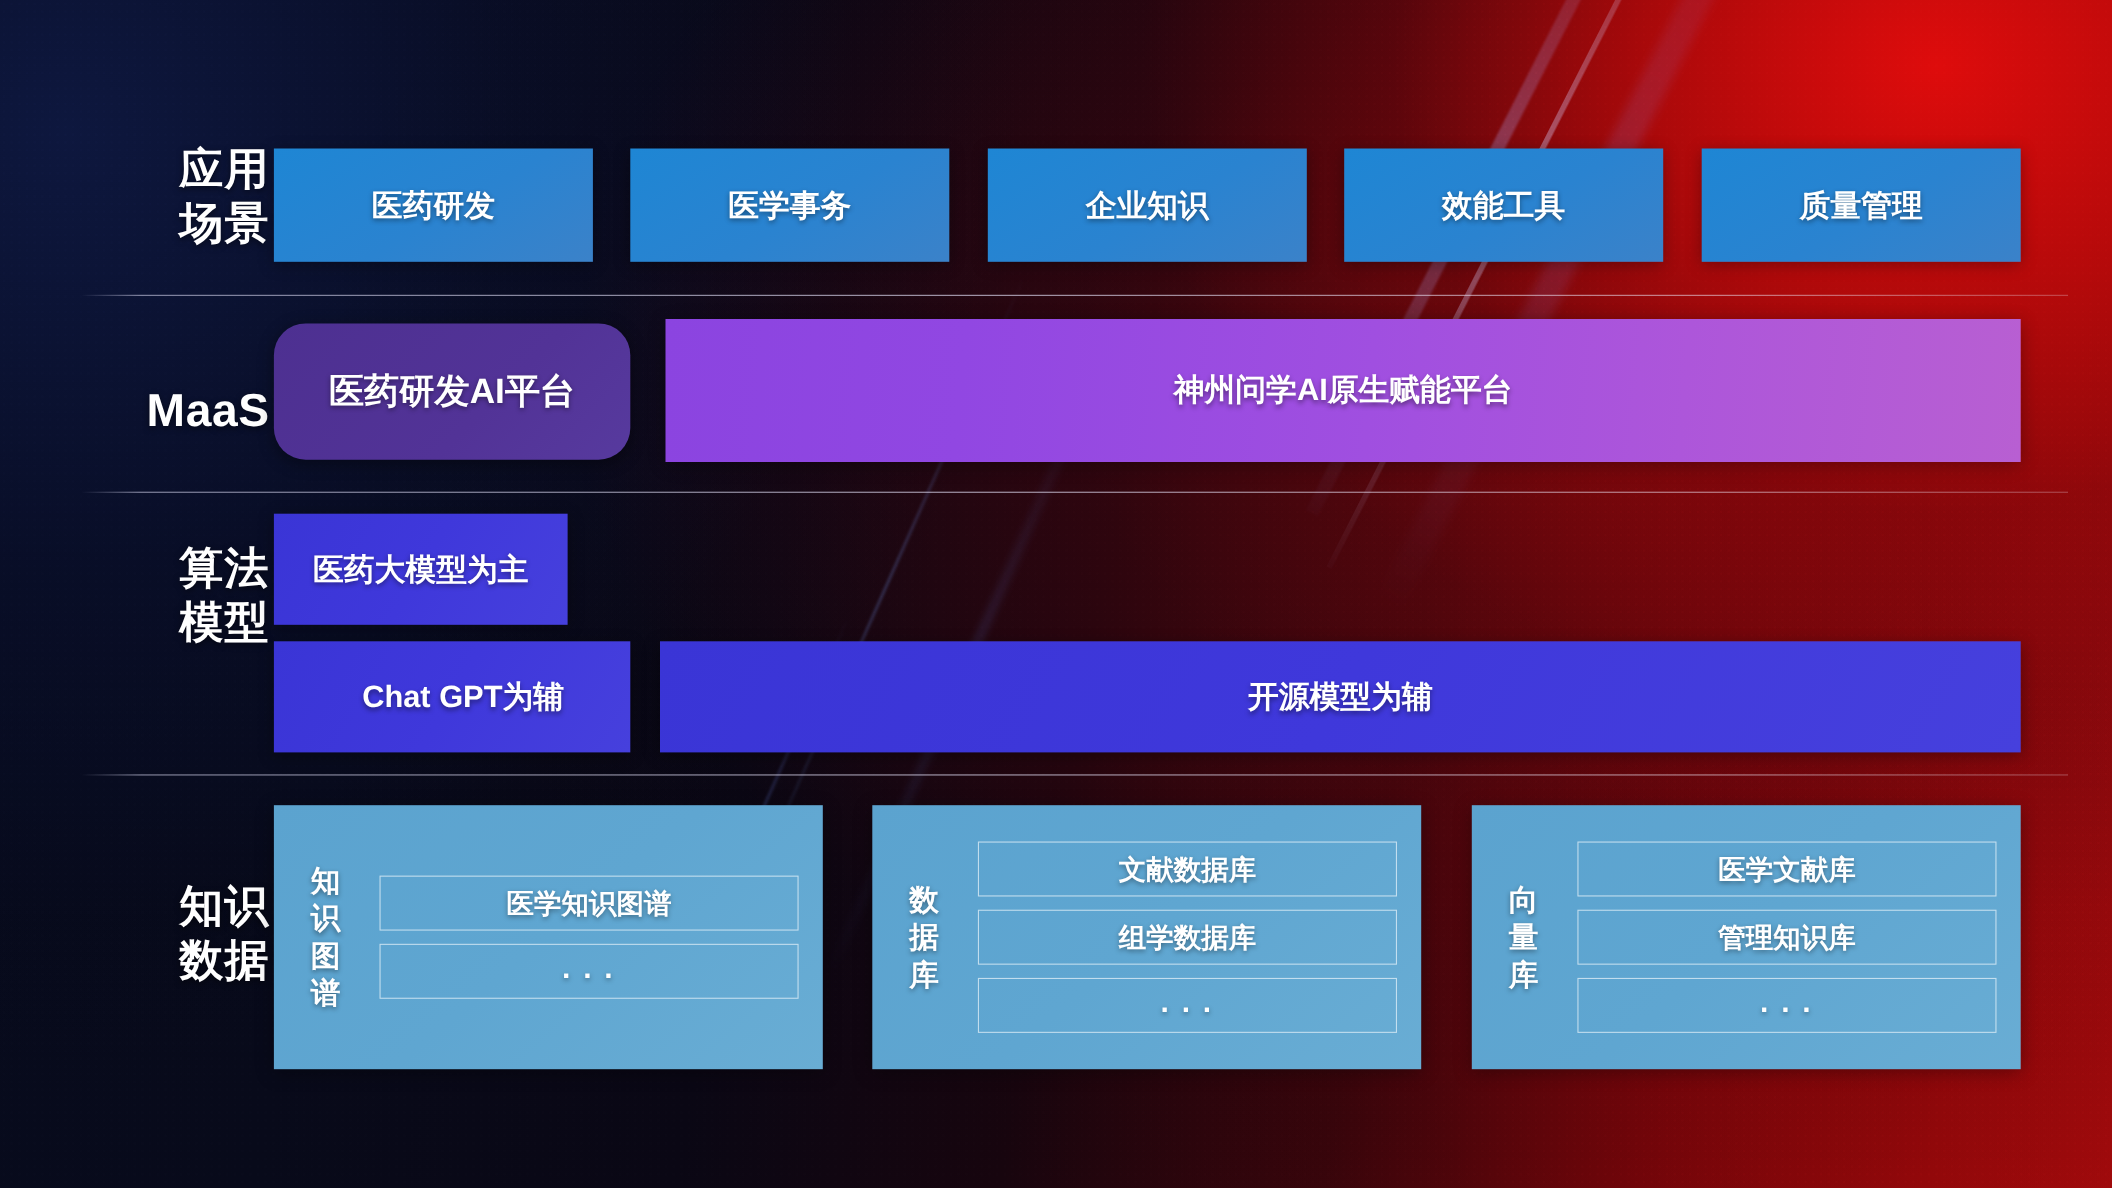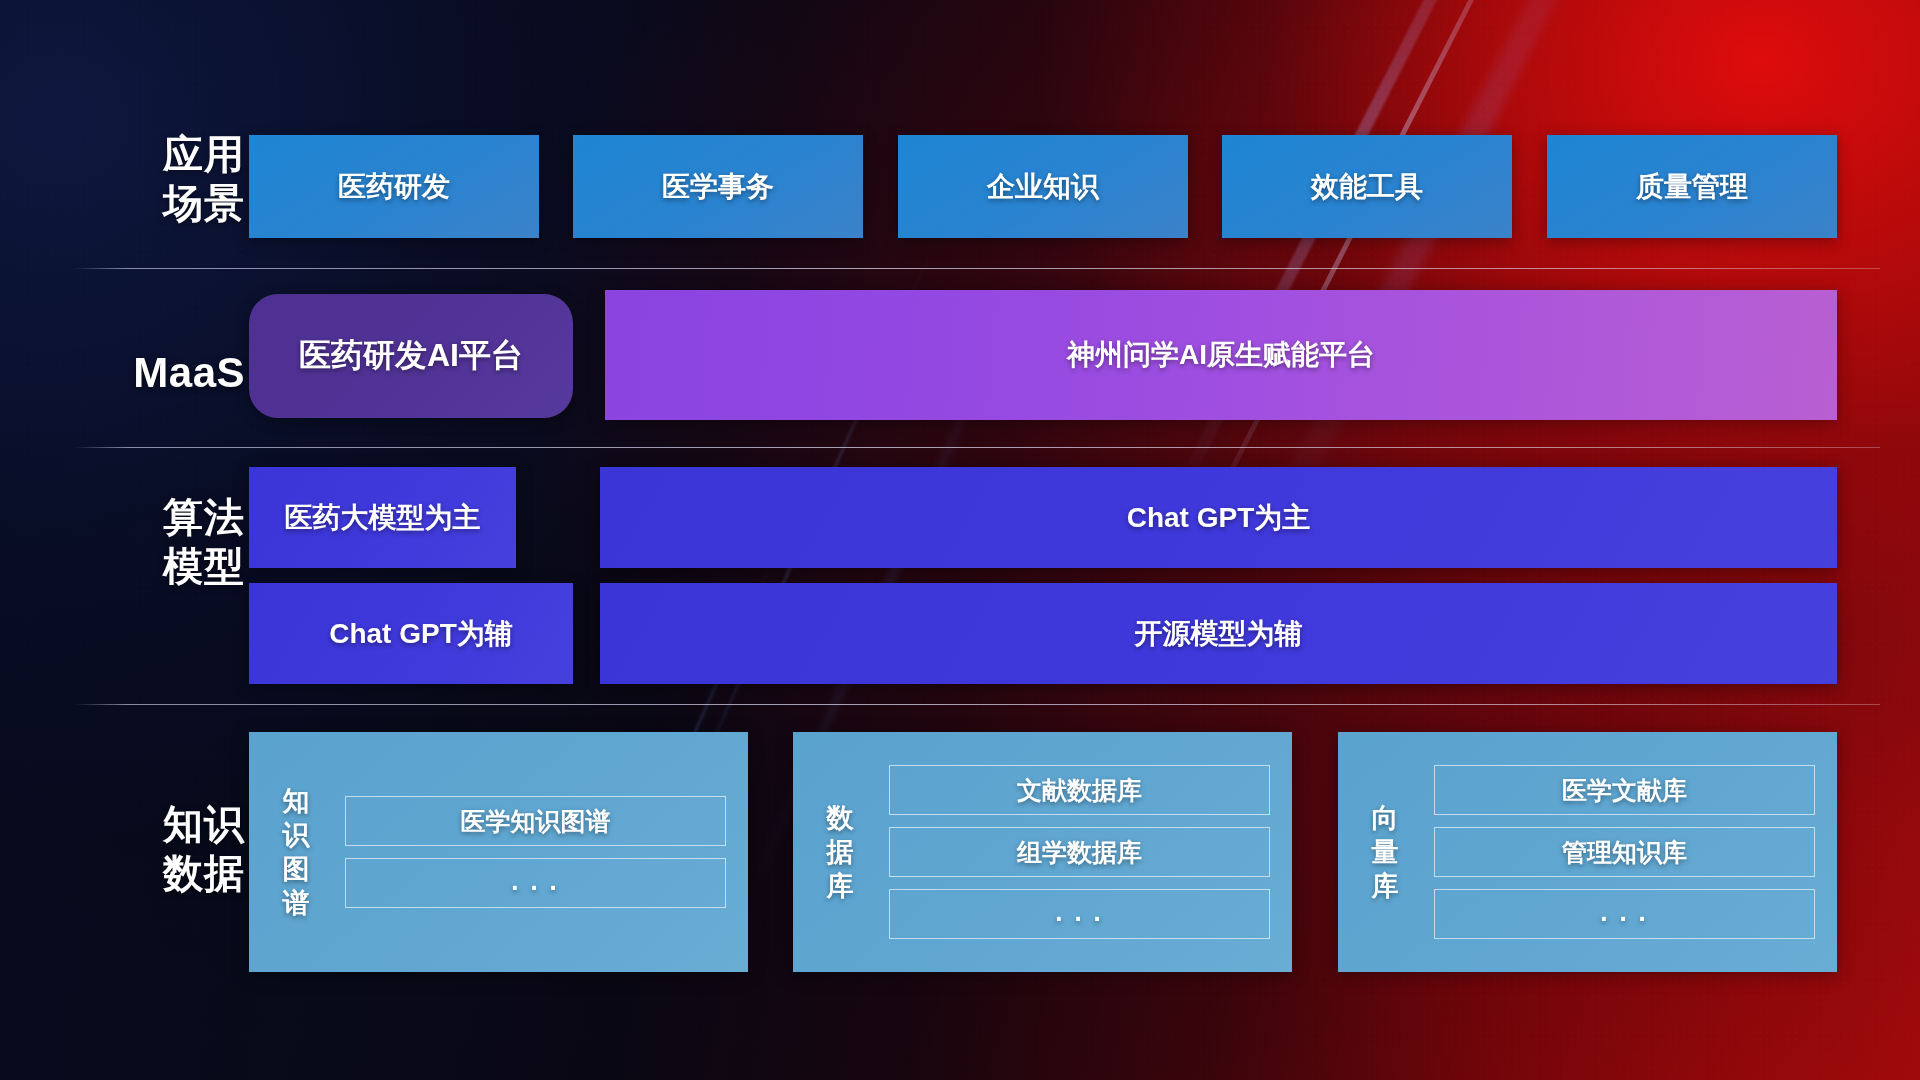--- a/index.html
+++ b/index.html
@@ -160,21 +160,20 @@
   <div class="divider" style="top:447px;"></div>
 
   <div class="rowlabel" style="top:493px;">
     <div>算法</div>
     <div>模型</div>
   </div>
 
   <div class="box algo" style="left:249px; top:467px; width:267px; height:101px;">医药大模型为主</div>
   <div class="box algo" style="left:249px; top:583px; width:324px; height:101px;padding-left:20px;">Chat GPT为辅</div>
 
-  <div class="box algo" style="left:600px; top:467px; width:1237px; height:101px;">Chat GPT为主</div>
   <div class="box algo" style="left:600px; top:583px; width:1237px; height:101px;">开源模型为辅</div>
 
   <div class="divider" style="top:704px;"></div>
 
   <div class="rowlabel" style="top:800px;">
     <div>知识</div>
     <div>数据</div>
   </div>
 
   <div class="watermark">向量库</div>

